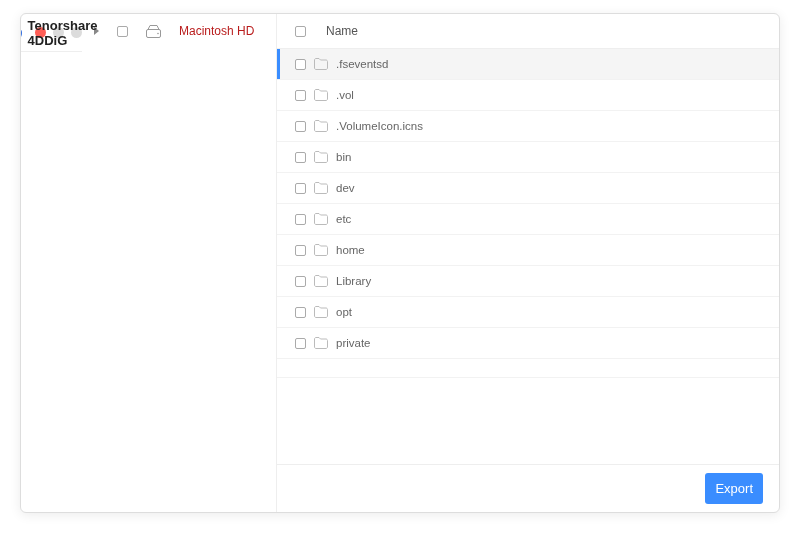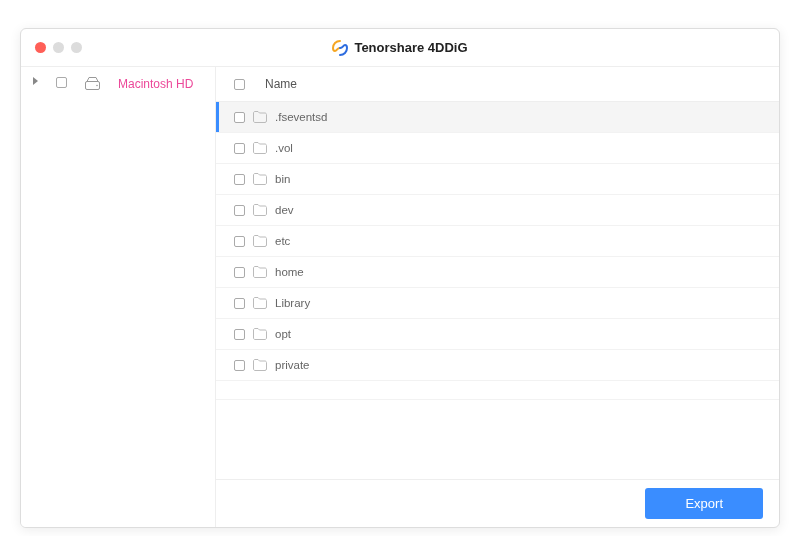--- a/index.html
+++ b/index.html
@@ -8,27 +8,27 @@
       background: #fff;
       width: 800px;
       height: 536px;
       overflow: hidden;
       font-size: 12px;
       color: #555;
     }
     .window {
       width: 760px;
       height: 500px;
-      margin: 28px auto;
+      margin: 13px auto;
       border: 1px solid #ddd;
       border-radius: 6px;
       box-shadow: 0 2px 12px rgba(0,0,0,0.08);
       background: #fff;
       display: flex;
-      flex-direction: column;
+      flex-direction: row;
       overflow: hidden;
     }
     .titlebar {
       height: 38px;
       display: flex;
       align-items: center;
       position: relative;
       border-bottom: 1px solid #eee;
       flex-shrink: 0;
     }
@@ -66,24 +66,25 @@
       min-height: 0;
     }
     .sidebar {
       width: 195px;
       border-right: 1px solid #eee;
       background: #fff;
       flex-shrink: 0;
     }
     .sidebar-item {
       display: flex;
+      align-items: center;
       gap: 18px;
       padding: 10px 12px;
       cursor: pointer;
-      color: #ec4899;
+      color: #b91c1c;
     }
     .chevron {
       width: 0; height: 0;
       border-top: 4px solid transparent;
       border-bottom: 4px solid transparent;
       border-left: 5px solid #888;
     }
     .checkbox {
       width: 11px; height: 11px;
       border: 1px solid #aaa;
@@ -140,21 +141,21 @@
       display: flex;
       align-items: center;
       justify-content: flex-end;
       padding: 0 16px;
       flex-shrink: 0;
     }
     .export-btn {
       background: #3a8dff;
       color: #fff;
       border: none;
-      padding: 8px 40px;
+      padding: 8px 10px;
       border-radius: 3px;
       font-size: 13px;
       cursor: pointer;
     }
     
     .list::-webkit-scrollbar { width: 8px; }
     .list::-webkit-scrollbar-thumb { background: #ccc; border-radius: 4px; }
     .list::-webkit-scrollbar-track { background: #f5f5f5; }
   </style>
 </head>
@@ -221,20 +222,29 @@
             </span>
             <span>.vol</span>
           </div>
           <div class="row">
             <span class="checkbox"></span>
             <span class="folder-icon">
               <svg width="14" height="12" viewBox="0 0 14 12" fill="none">
                 <path d="M0.5 2 C0.5 1.2 1.2 0.5 2 0.5 L5 0.5 L6.5 2 L12 2 C12.8 2 13.5 2.7 13.5 3.5 L13.5 10 C13.5 10.8 12.8 11.5 12 11.5 L2 11.5 C1.2 11.5 0.5 10.8 0.5 10 Z" stroke="#bbb" stroke-width="1" fill="none"></path>
               </svg>
             </span>
+            <span>.VolumeIcon.icns</span>
+          </div>
+          <div class="row">
+            <span class="checkbox"></span>
+            <span class="folder-icon">
+              <svg width="14" height="12" viewBox="0 0 14 12" fill="none">
+                <path d="M0.5 2 C0.5 1.2 1.2 0.5 2 0.5 L5 0.5 L6.5 2 L12 2 C12.8 2 13.5 2.7 13.5 3.5 L13.5 10 C13.5 10.8 12.8 11.5 12 11.5 L2 11.5 C1.2 11.5 0.5 10.8 0.5 10 Z" stroke="#bbb" stroke-width="1" fill="none"></path>
+              </svg>
+            </span>
             <span>bin</span>
           </div>
           <div class="row">
             <span class="checkbox"></span>
             <span class="folder-icon">
               <svg width="14" height="12" viewBox="0 0 14 12" fill="none">
                 <path d="M0.5 2 C0.5 1.2 1.2 0.5 2 0.5 L5 0.5 L6.5 2 L12 2 C12.8 2 13.5 2.7 13.5 3.5 L13.5 10 C13.5 10.8 12.8 11.5 12 11.5 L2 11.5 C1.2 11.5 0.5 10.8 0.5 10 Z" stroke="#bbb" stroke-width="1" fill="none"></path>
               </svg>
             </span>
             <span>dev</span>

